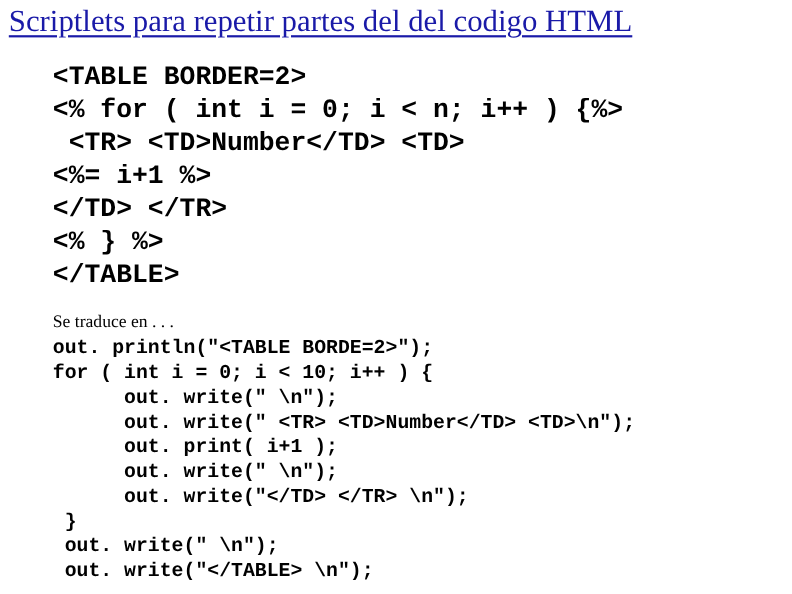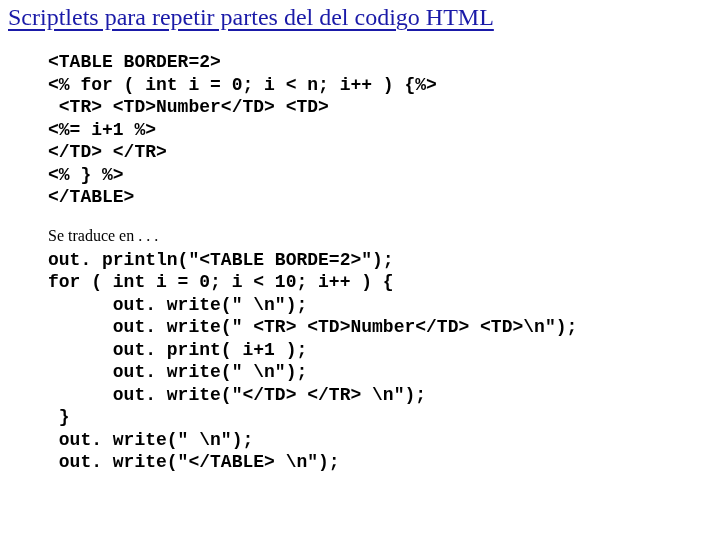--- a/index.html
+++ b/index.html
@@ -9,32 +9,32 @@
     height: 540px;
     background: #ffffff;
     font-family: "Times New Roman", Times, serif;
     color: #000;
   }
   .slide {
     padding: 4px 8px 0 8px;
     box-sizing: border-box;
   }
   .title {
-    font-size: 24px;
+    font-size: 28px;
     font-weight: normal;
     color: #1a1aa8;
     margin: 0 0 20px 0;
     letter-spacing: 0;
     text-decoration: underline;
     text-decoration-thickness: 2px;
     text-underline-offset: 4px;
   }
   .code-block {
     font-family: "Courier New", Courier, monospace;
-    font-size: 18px;
+    font-size: 24px;
     font-weight: bold;
     white-space: pre;
     line-height: 1.25;
     margin-left: 40px;
     color: #000;
   }
   .subheading {
     font-size: 16px;
     color: #000;
     margin: 18px 0 4px 40px;

